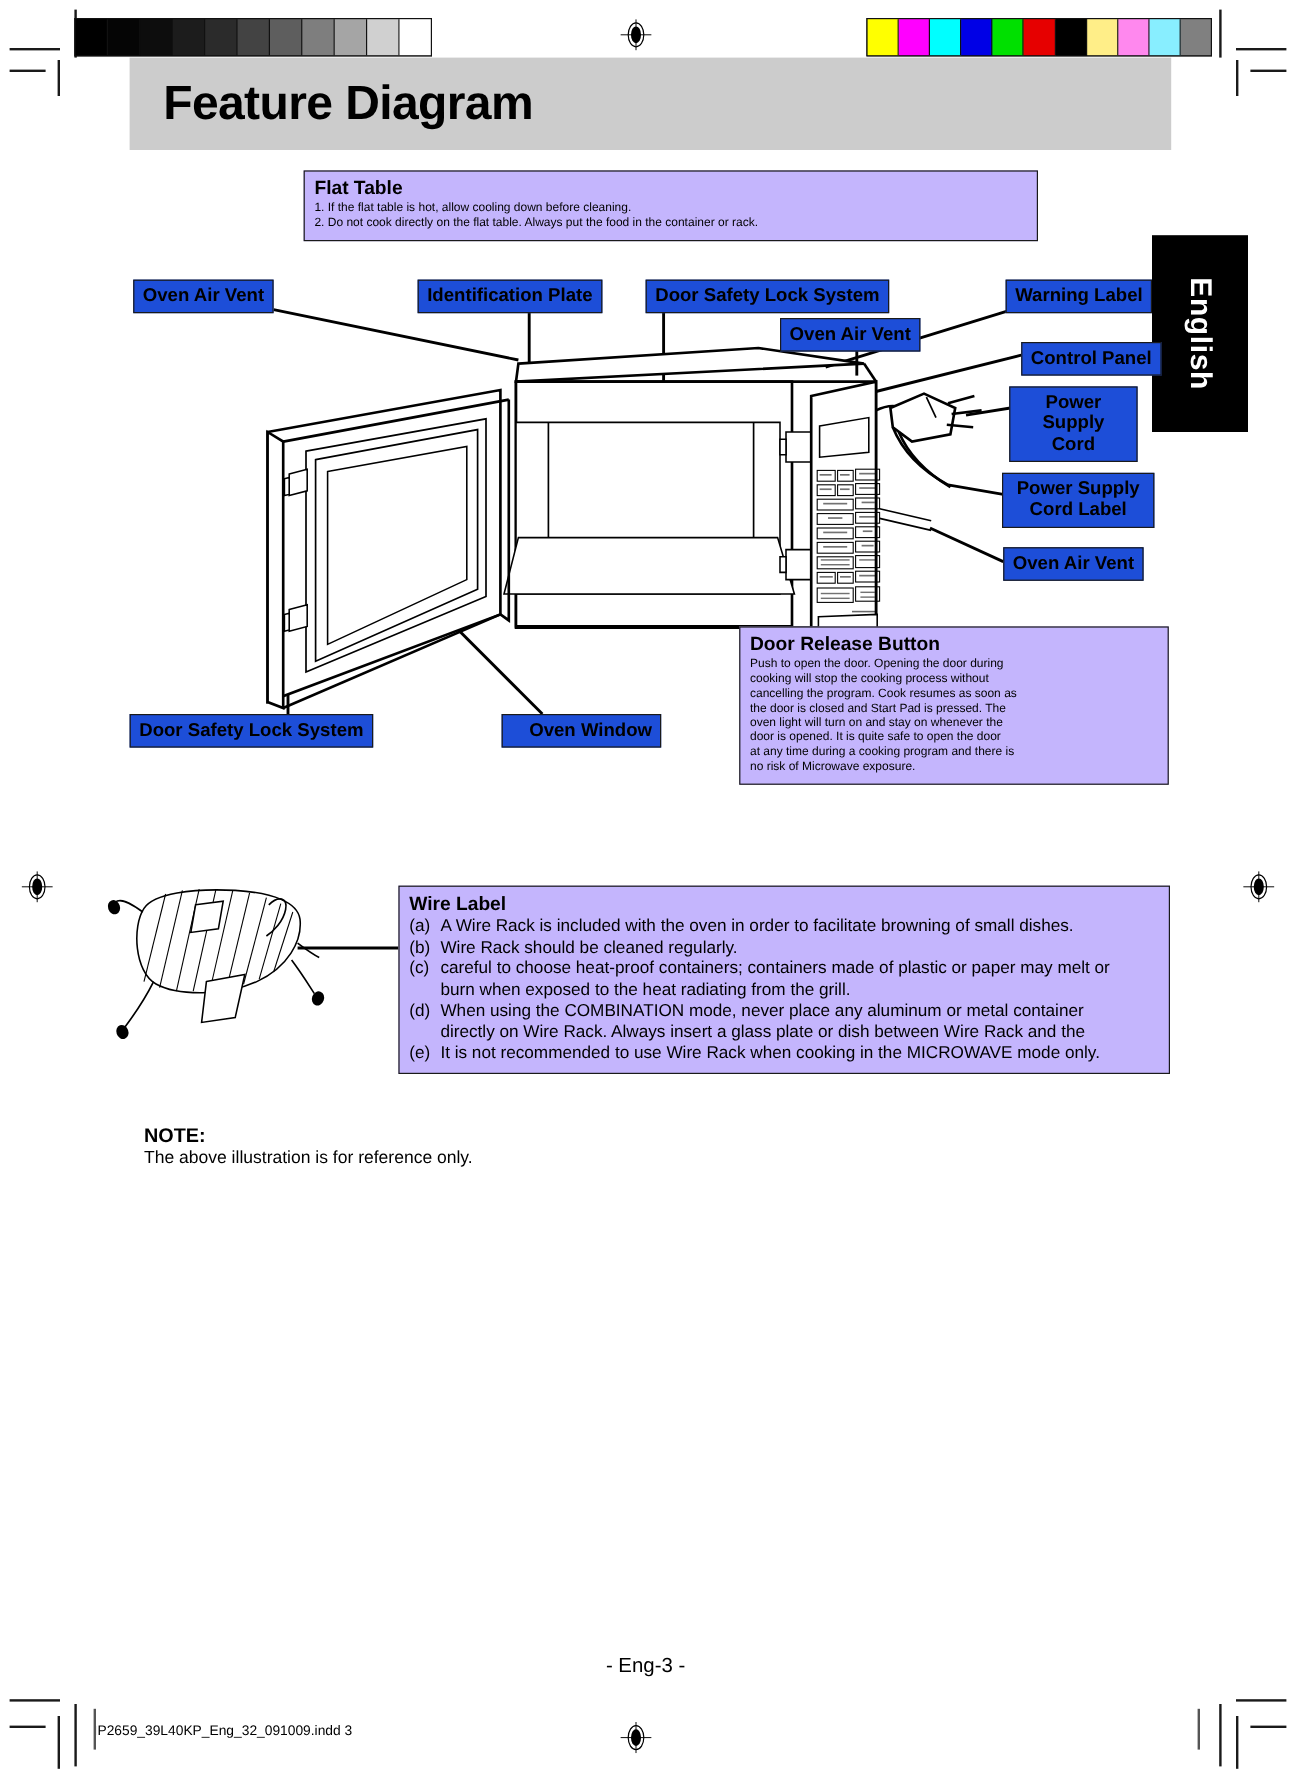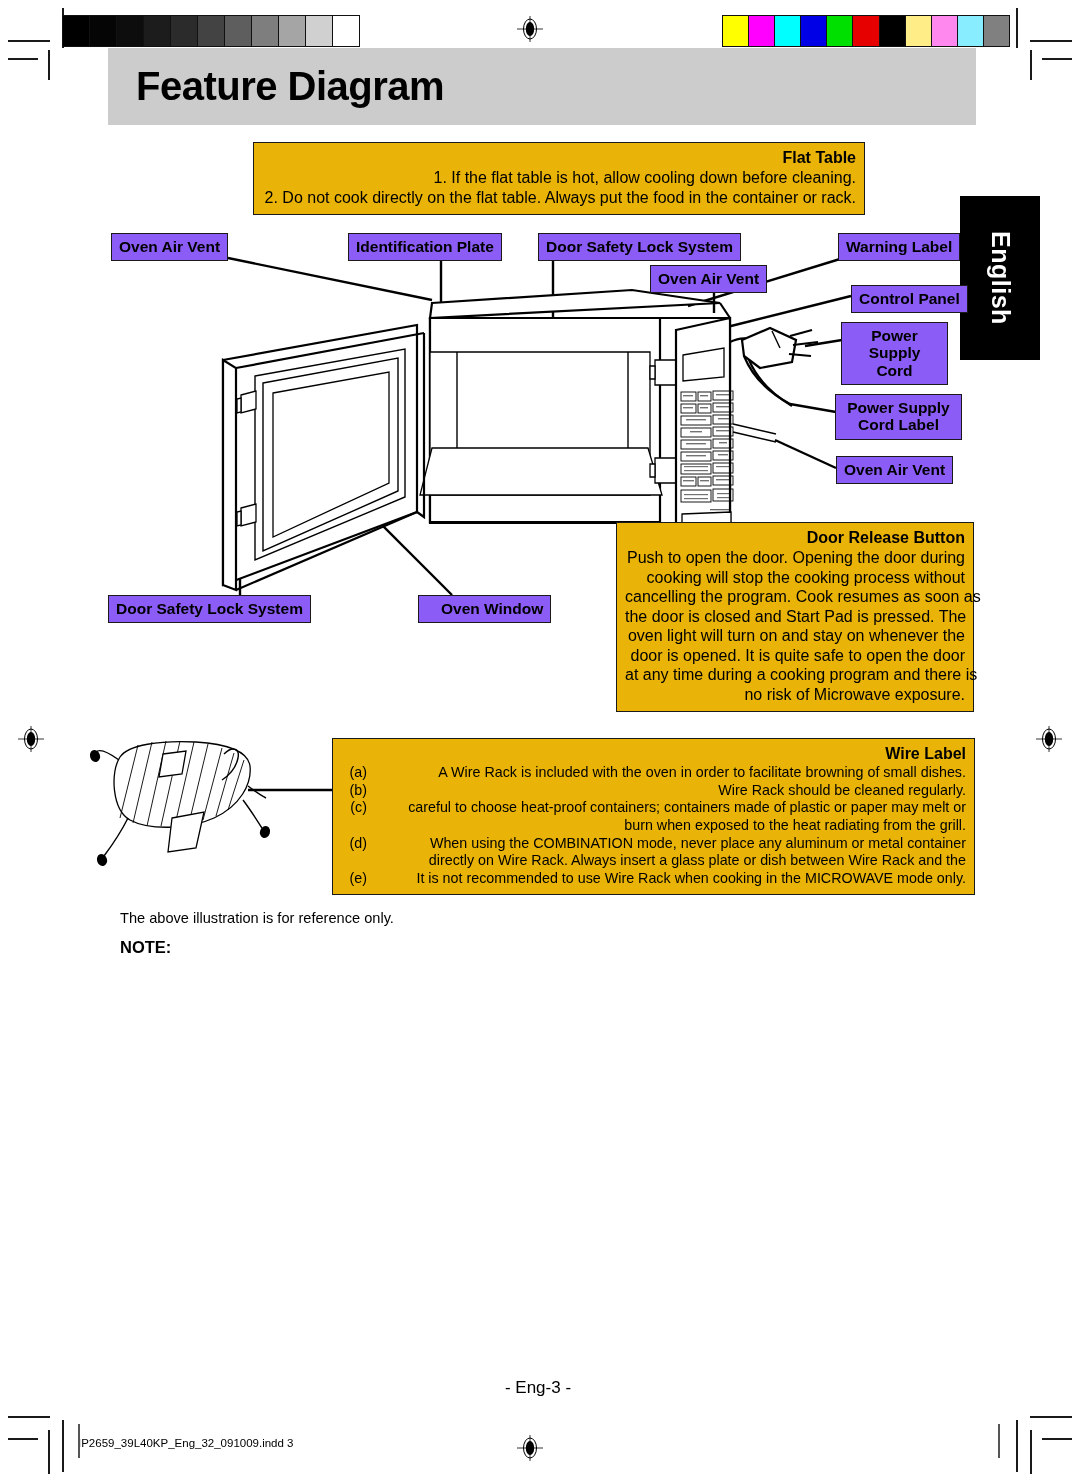--- a/index.html
+++ b/index.html
@@ -65,67 +65,66 @@
     transform-origin: center center;
     font-size: 25px;
     font-weight: bold;
     white-space: nowrap;
     letter-spacing: 0.5px;
   }
 
   
   .chip {
     position: absolute;
-    background: #8b5cf6;
+    background: #1d4ed8;
     border: 1.6px solid #1a1a1a;
     font-size: 15.5px;
     font-weight: bold;
     line-height: 1.12;
     padding: 4px 7px 5px 7px;
     text-align: center;
     white-space: nowrap;
     z-index: 6;
   }
   .chip.two-line { white-space: normal; }
 
   
   .infobox {
     position: absolute;
-    background: #eab308;
+    background: #c4b5fd;
     border: 1.6px solid #1a1a1a;
     z-index: 5;
     padding: 5px 8px 7px 8px;
-    text-align: right;
   }
   .infobox h3 {
     margin: 0 0 1px 0;
     font-size: 16px;
     font-weight: bold;
     line-height: 1.2;
   }
   .infobox p {
     margin: 0;
-    font-size: 16px;
+    font-size: 10px;
     line-height: 1.22;
     white-space: nowrap;
   }
 
   .listrow { display: flex; font-size: 14.3px; line-height: 1.23; }
   .listrow .mark { flex: 0 0 auto; width: 26px; }
   .listrow .body { flex: 1 1 auto; }
 
   
   .note-title {
     position: absolute;
     left: 120px; top: 938px;
     font-size: 16.5px; font-weight: bold;
   }
   .note-body {
     position: absolute;
-    left: 120px; top: 910px;
+    left: 120px; top: 957px;
     font-size: 14.6px;
   }
 
   
   .page-num {
     position: absolute;
     left: 0; right: 4px; top: 1378px;
     text-align: center;
     font-size: 17px;
   }

